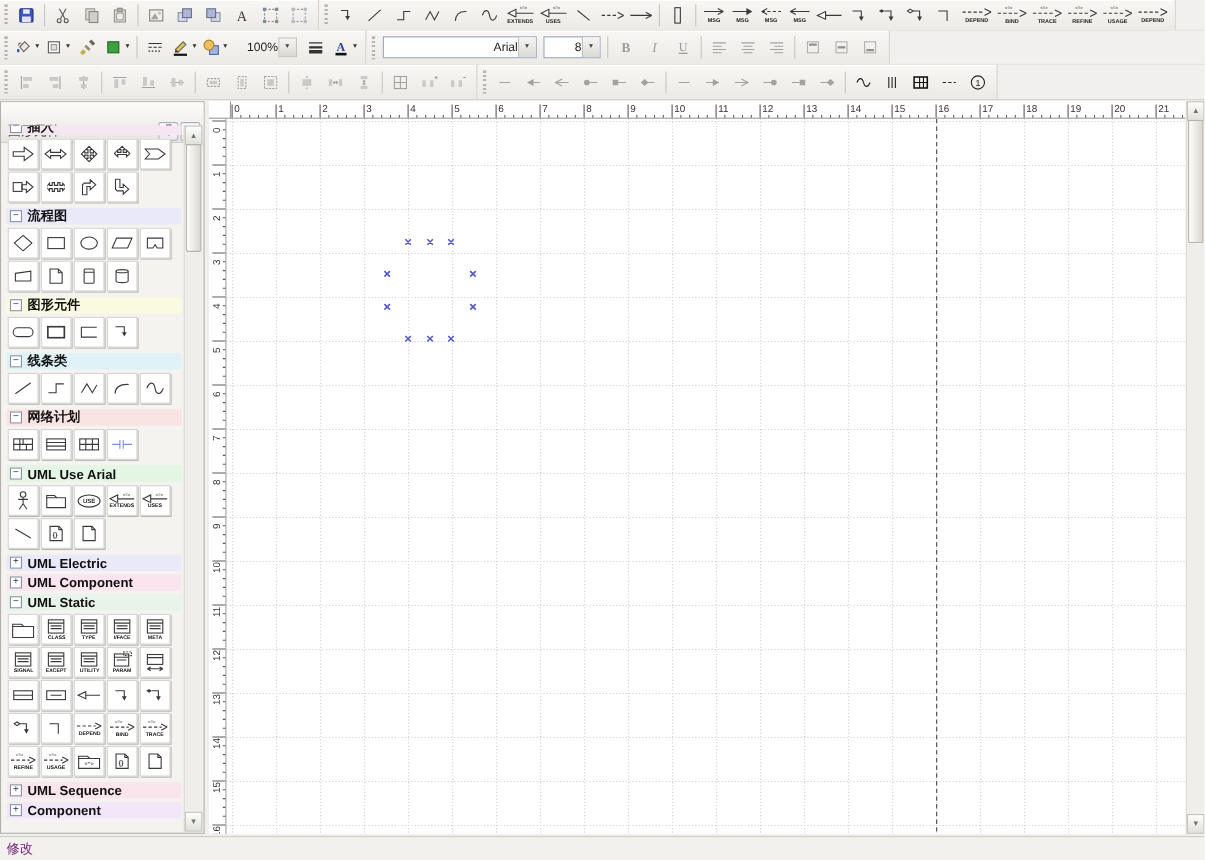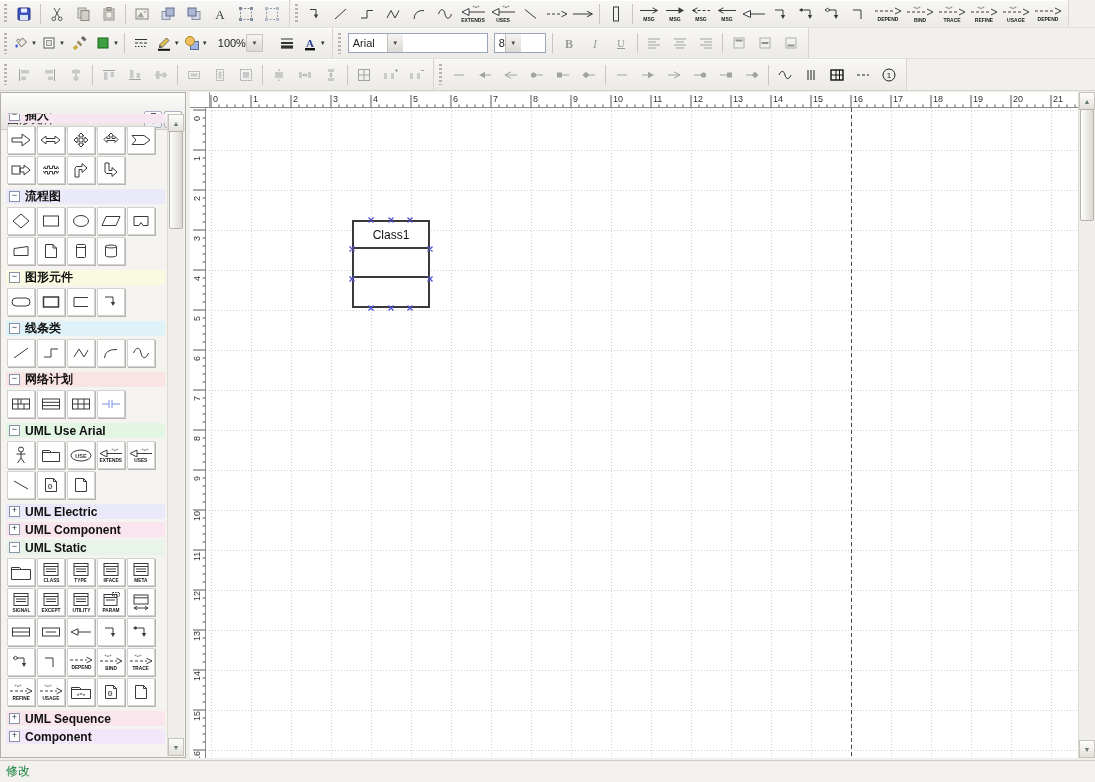--- a/index.html
+++ b/index.html
@@ -13,21 +13,21 @@
   .gripper{width:3px;height:75%;margin:0 4px 0 2px;
            background:repeating-linear-gradient(180deg,#b7b4ae 0 2px,transparent 2px 4px)}
   .tbtn{min-width:22px;height:22px;display:flex;flex-direction:column;align-items:center;justify-content:center;
         margin:0 1px;border-radius:2px;padding:0 1px}
   .tbtn.withdd{flex-direction:row}
   .tbtn .cap{font-size:5px;line-height:6px;font-weight:bold;color:#1a1a1a;white-space:nowrap;margin-top:1px}
   .tbtn .icon{display:flex;align-items:center;justify-content:center}
   .ddarrow{font-size:6px;color:#333;margin-left:2px}
   .tsep{width:1px;height:20px;background:#c9c6bf;margin:0 3px;flex:none}
   .combo{display:flex;align-items:center;height:20px;margin:0 3px;border:1px solid #9aa4bd;background:#fff;
-         font-size:11px;color:#222;justify-content:flex-start;box-sizing:border-box}
+         font-size:11px;color:#222;justify-content:flex-end;box-sizing:border-box}
   .combo .combo-text{padding-left:4px;white-space:nowrap;overflow:hidden}
   .combo .dd{width:15px;align-self:stretch;display:flex;align-items:center;justify-content:center;
              background:linear-gradient(#f6f5f3,#dcd9d3);border-left:1px solid #c2bfb8;font-size:6px;color:#444}
   .combo.flat{background:transparent;border-color:transparent}
   .combo.flat .dd{border:1px solid #c8c5bf}
   
   #palette{position:absolute;left:0;top:92px;width:186px;height:666px;background:#f4f3f0;
            border:1px solid #b3b0aa;box-sizing:border-box}
   .phead{height:20px;display:flex;align-items:center;background:linear-gradient(#fcfcfb,#e7e5e0);
          border-bottom:1px solid #cfccc5;padding:16px 3px 0 6px;font-size:12px;color:#1d1d1d}
@@ -66,21 +66,21 @@
   #grid-svg,#marker-svg{position:absolute;left:0;top:0}
   #class-box{position:absolute;left:146px;top:112px;width:78px;height:88px;border:2px solid #3a3a3a;
              background:#fff;box-sizing:border-box;display:flex;flex-direction:column}
   .cb-title{height:27px;border-bottom:2px solid #3a3a3a;display:flex;align-items:center;justify-content:center;
             font-size:12px;color:#111;box-sizing:border-box}
   .cb-mid{height:29px;border-bottom:2px solid #3a3a3a;box-sizing:border-box}
   .cb-bot{flex:1}
   
   #statusbar{position:absolute;left:0;bottom:0;width:100%;height:22px;background:#f2f1ed;
              border-top:1px solid #d0cdc6;display:flex;align-items:center;padding:0 6px;
-             font-size:12px;color:#15803d;box-sizing:border-box}
+             font-size:12px;color:#701a75;box-sizing:border-box}
 </style>
 </head>
 <body>
 
 <div id="tr1" class="toolbar-row">
     <div class="tgroup">
       <div class="gripper"></div>
       <div class="tbtn">
         <span class="icon">
           <svg width="16" height="16" viewBox="0 0 16 16" style="display:block">
@@ -610,21 +610,21 @@
               <text x="8" y="11.5" font-size="11" font-weight="bold" text-anchor="middle" fill="#2a3f9e" stroke="none" font-family="Liberation Serif,serif">A</text>
               <rect x="3" y="13" width="10" height="2.4" fill="#111" stroke="none"></rect>
             </g>
           </svg>
         </span>
         <span class="ddarrow">▼</span>
       </div>
     </div>
     <div class="tgroup">
       <div class="gripper"></div>
-      <div class="combo" style="width: 140px; gap: 12px;">
+      <div class="combo" style="width: 140px;">
         <span class="combo-text">Arial</span>
         <span class="dd">▼</span>
       </div>
       <div class="combo" style="width: 52px;">
         <span class="combo-text">8</span>
         <span class="dd">▼</span>
       </div>
       <span class="tsep"></span>
       <div class="tbtn disabled">
         <span class="icon">
@@ -1870,25 +1870,20 @@
         <text x="10" y="533" font-size="9" fill="#333" transform="rotate(-90 10 533)">13</text>
         <text x="10" y="573" font-size="9" fill="#333" transform="rotate(-90 10 573)">14</text>
         <text x="10" y="613" font-size="9" fill="#333" transform="rotate(-90 10 613)">15</text>
         <text x="10" y="653" font-size="9" fill="#333" transform="rotate(-90 10 653)">16</text>
       </svg></div>
   <div id="canvas">
       <svg width="872" height="650" id="grid-svg">
         <path d="M5.5 0 V650 M45.5 0 V650 M85.5 0 V650 M125.5 0 V650 M165.5 0 V650 M205.5 0 V650 M245.5 0 V650 M285.5 0 V650 M325.5 0 V650 M365.5 0 V650 M405.5 0 V650 M445.5 0 V650 M485.5 0 V650 M525.5 0 V650 M565.5 0 V650 M605.5 0 V650 M645.5 0 V650 M685.5 0 V650 M725.5 0 V650 M765.5 0 V650 M805.5 0 V650 M845.5 0 V650 M0 2.5 H872 M0 42.5 H872 M0 82.5 H872 M0 122.5 H872 M0 162.5 H872 M0 202.5 H872 M0 242.5 H872 M0 282.5 H872 M0 322.5 H872 M0 362.5 H872 M0 402.5 H872 M0 442.5 H872 M0 482.5 H872 M0 522.5 H872 M0 562.5 H872 M0 602.5 H872 M0 642.5 H872 " stroke="#cfcfcf" stroke-dasharray="1,2" fill="none"></path>
         <line x1="645.5" y1="0" x2="645.5" y2="650" stroke="#4a4a4a" stroke-dasharray="4,3"></line>
       </svg>
-    <div id="class-box">
-      <div class="cb-title">Class1</div>
-      <div class="cb-mid"></div>
-      <div class="cb-bot"></div>
-    </div>
   <svg width="872" height="650" id="marker-svg">
         <path d="M162.5 109.5 L167.5 114.5 M167.5 109.5 L162.5 114.5 M182.5 109.5 L187.5 114.5 M187.5 109.5 L182.5 114.5 M201.5 109.5 L206.5 114.5 M206.5 109.5 L201.5 114.5 M162.5 197.5 L167.5 202.5 M167.5 197.5 L162.5 202.5 M182.5 197.5 L187.5 202.5 M187.5 197.5 L182.5 202.5 M201.5 197.5 L206.5 202.5 M206.5 197.5 L201.5 202.5 M143.5 138.5 L148.5 143.5 M148.5 138.5 L143.5 143.5 M143.5 168.5 L148.5 173.5 M148.5 168.5 L143.5 173.5 M221.5 138.5 L226.5 143.5 M226.5 138.5 L221.5 143.5 M221.5 168.5 L226.5 173.5 M226.5 168.5 L221.5 173.5 " stroke="#5353cf" stroke-width="1.4" fill="none"></path>
       </svg>
     </div>
   <div class="vscroll" id="canvas-scrollbar">
     <div class="sbtn up">
         <span>▲</span>
       </div>
     <div class="sthumb" style="top:17px;height:110px"></div>
     <div class="sbtn down">

